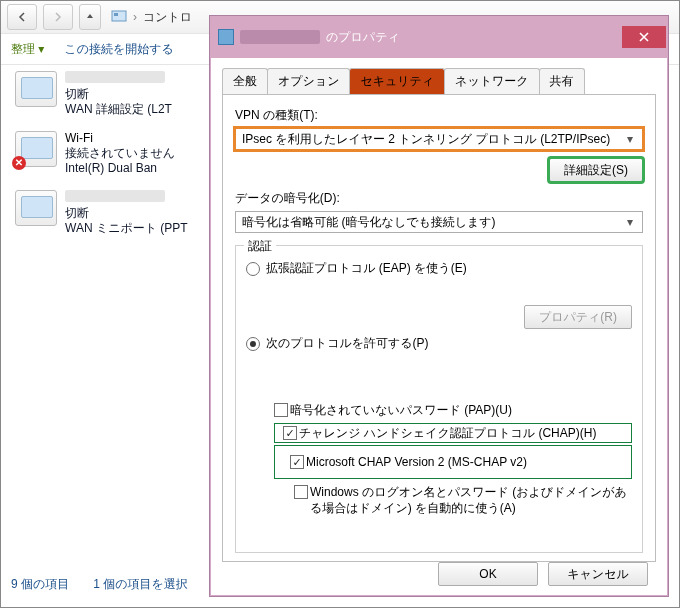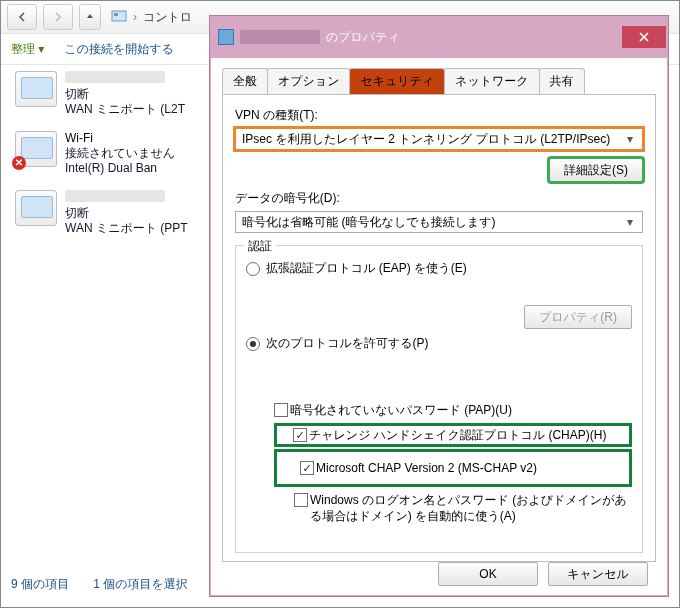--- a/index.html
+++ b/index.html
@@ -49,21 +49,21 @@
   .group>.legend{position:absolute;top:-8px;left:8px;background:#fff;padding:0 4px}
 
   .radio{display:flex;align-items:center;gap:6px;margin:4px 0}
   .radio .r{width:12px;height:12px;border:1px solid #6f6f6f;border-radius:50%;display:inline-flex;align-items:center;justify-content:center}
   .radio .r.sel::after{content:"";width:6px;height:6px;background:#333;border-radius:50%}
 
   .chk{display:flex;align-items:flex-start;gap:2px;margin:5px 0;line-height:16px}
   .chk .c{width:12px;height:12px;border:1px solid #6f6f6f;background:#fff;display:inline-flex;align-items:center;justify-content:center;flex:0 0 12px;margin-top:1px}
   .chk .c.sel::after{content:"✓";font-size:11px;line-height:11px;color:#222}
   .chkwrap{margin-left:28px;margin-top:50px}
-  .hl-row{border:3px solid #15803d;padding:1px 16px;margin:2px 0}
+  .hl-row{border:1px solid #15803d;padding:1px 8px;margin:2px 0}
 
   .dlg-buttons{position:absolute;right:20px;bottom:10px;display:flex;gap:10px}
 
   .chev-sep{color:#888}
 </style>
 </head>
 <body>
 
 <div class="stage">
 
@@ -98,21 +98,21 @@
     <div class="exp-cmd">
       <span class="org"><span>整理</span> ▾</span>
       <span>この接続を開始する</span>
     </div>
     <div class="exp-body">
       <div class="conn">
         <div class="ico"></div>
         <div class="lines">
           <div><span class="blur"></span></div>
           <div class="sub">切断</div>
-          <div class="sub">WAN ミニポート (L2T</div>
+          <div class="sub">WAN 詳細設定 (L2T</div>
         </div>
       </div>
       <div class="conn">
         <div class="ico">
             <div class="redx">✕</div>
           </div>
         <div class="lines">
           <div>Wi-Fi</div>
           <div class="sub">接続されていません</div>
           <div class="sub">Intel(R) Dual Ban</div>

